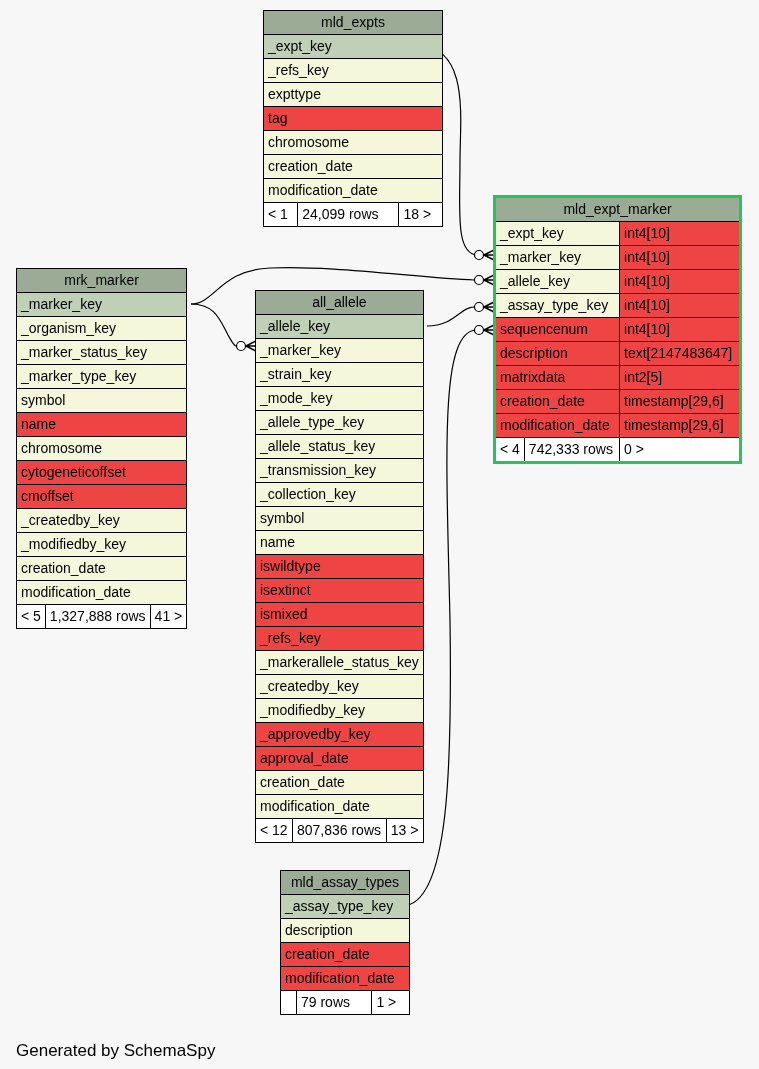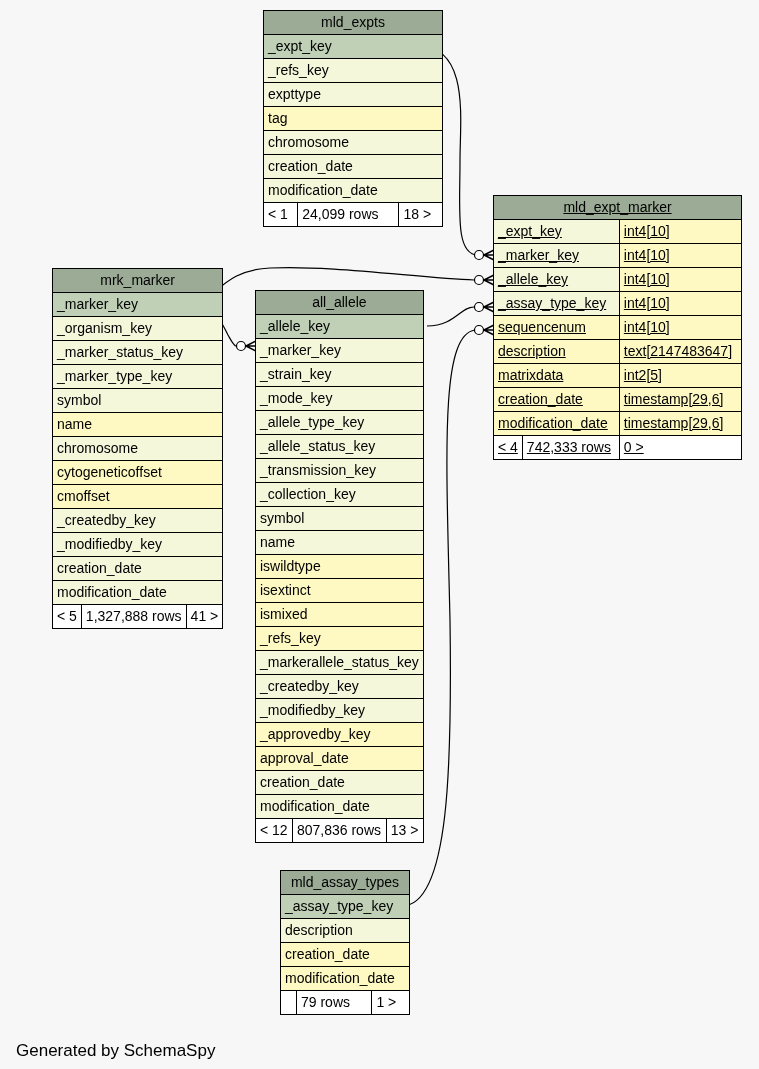--- a/index.html
+++ b/index.html
@@ -13,24 +13,24 @@
     position: absolute; border-collapse: collapse; background: #fff;
     border: 1px solid #000;
   }
   .tbl td {
     border: 1px solid #000; padding: 0 4px; height: 23px; line-height: 23px;
     white-space: nowrap; box-sizing: border-box;
   }
   .tbl td.hdr { background: #9bab96; text-align: center; }
   .tbl td.pk { background: #bfd0b7; }
   .tbl td.fk { background: #f4f7da; }
-  .tbl td.plain { background: #fef9c3; }
+  .tbl td.plain { background: #ef4444; }
   .tbl td.foot { background: #ffffff; }
   .tbl td.right { text-align: left; }
-  .tbl.focus { border: 1px solid #22c55e; text-decoration: underline; }
+  .tbl.focus { border: 3px solid #22c55e; }
   svg.edges { position: absolute; left: 0; top: 0; pointer-events: none; }
   .footer-note { position: absolute; left: 16px; top: 1041px; font-size: 17px; }
 </style>
 </head>
 <body>
 
 <svg class="edges" width="759" height="1069">
 
   <path d="M418,46 C470,46 460,120 460,160 C460,210 455,255 478,255" fill="none" stroke="#000" stroke-width="1.2"></path>
   <circle cx="479" cy="255" r="4.5" fill="#fff" stroke="#000" stroke-width="1.2"></circle>
@@ -129,21 +129,21 @@
         <td class="plain">timestamp[29,6]</td>
       </tr>
   <tr>
     <td class="foot" style="width:22px;">&lt; 4</td>
     <td class="foot">742,333 rows</td>
     <td class="foot right">0 &gt;</td>
   </tr>
 </tbody>
   </table>
 
-<table class="tbl" style="left:16px; top:268px; width:169px;margin-left:36px;">
+<table class="tbl" style="left:16px; top:268px; width:169px;">
   <tbody>
       <tr>
         <td class="hdr" colspan="3">mrk_marker</td>
       </tr>
   <tr>
         <td class="pk" colspan="3">_marker_key</td>
       </tr>
   <tr>
         <td class="fk" colspan="3">_organism_key</td>
       </tr>

